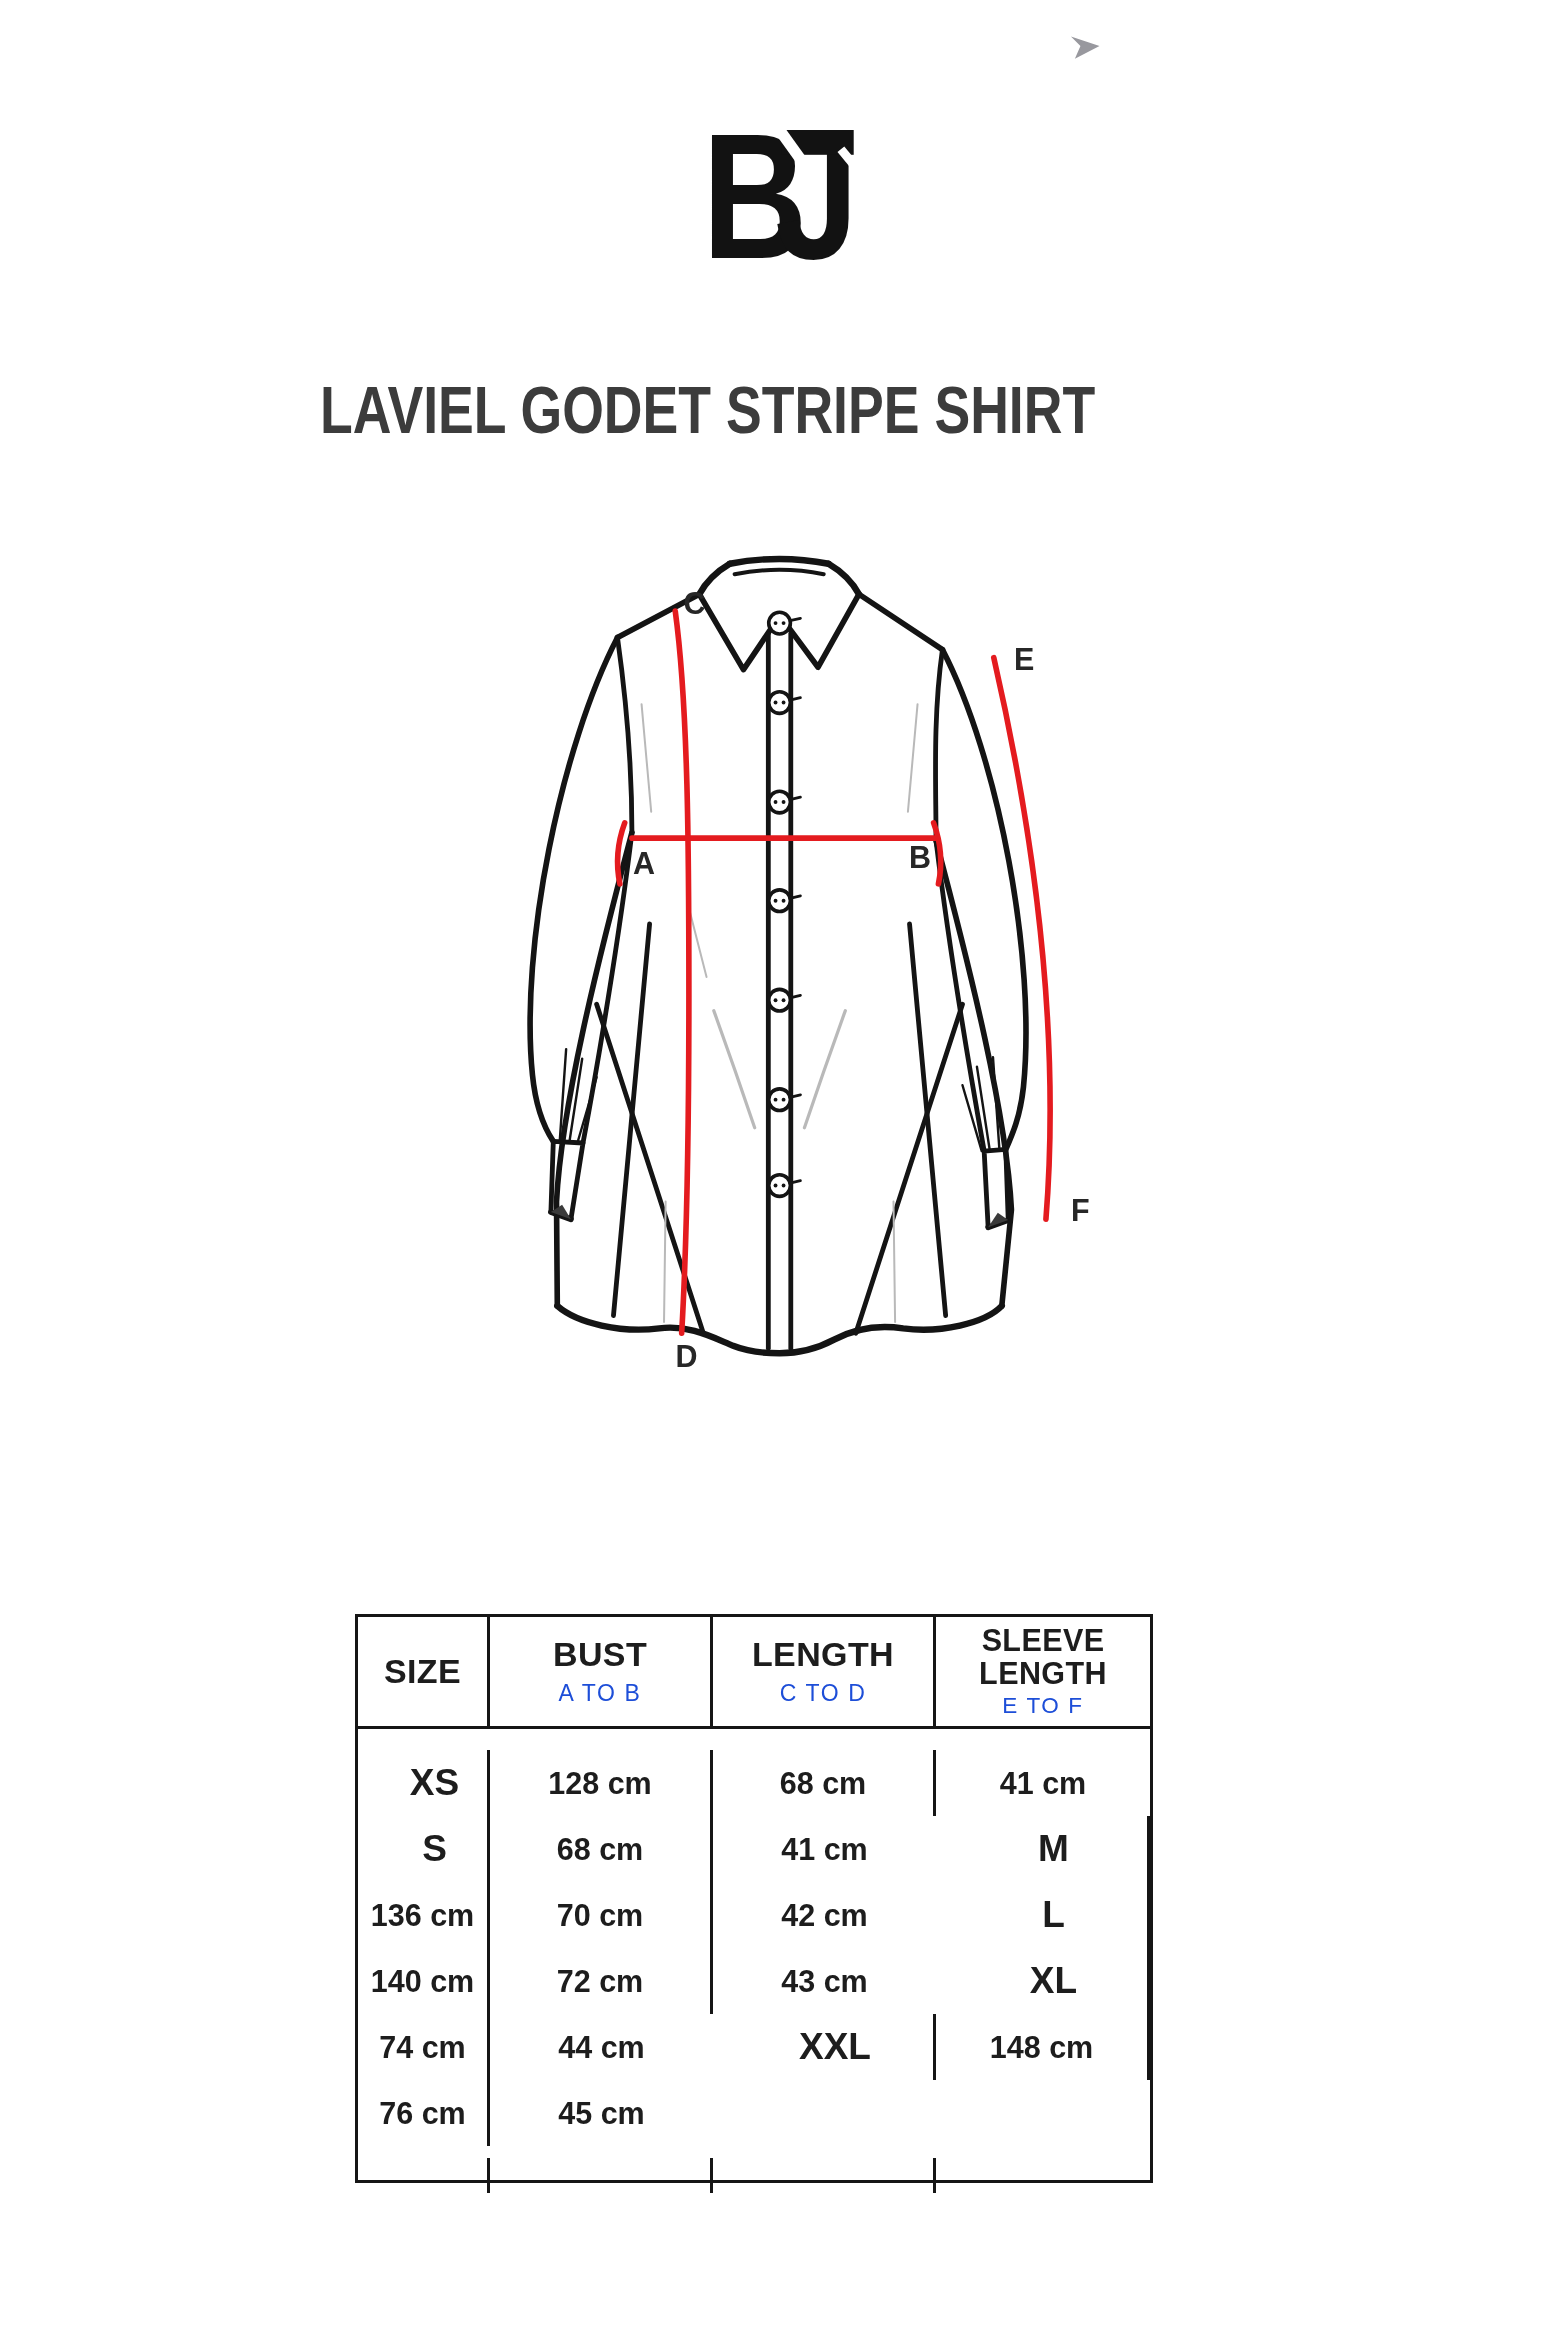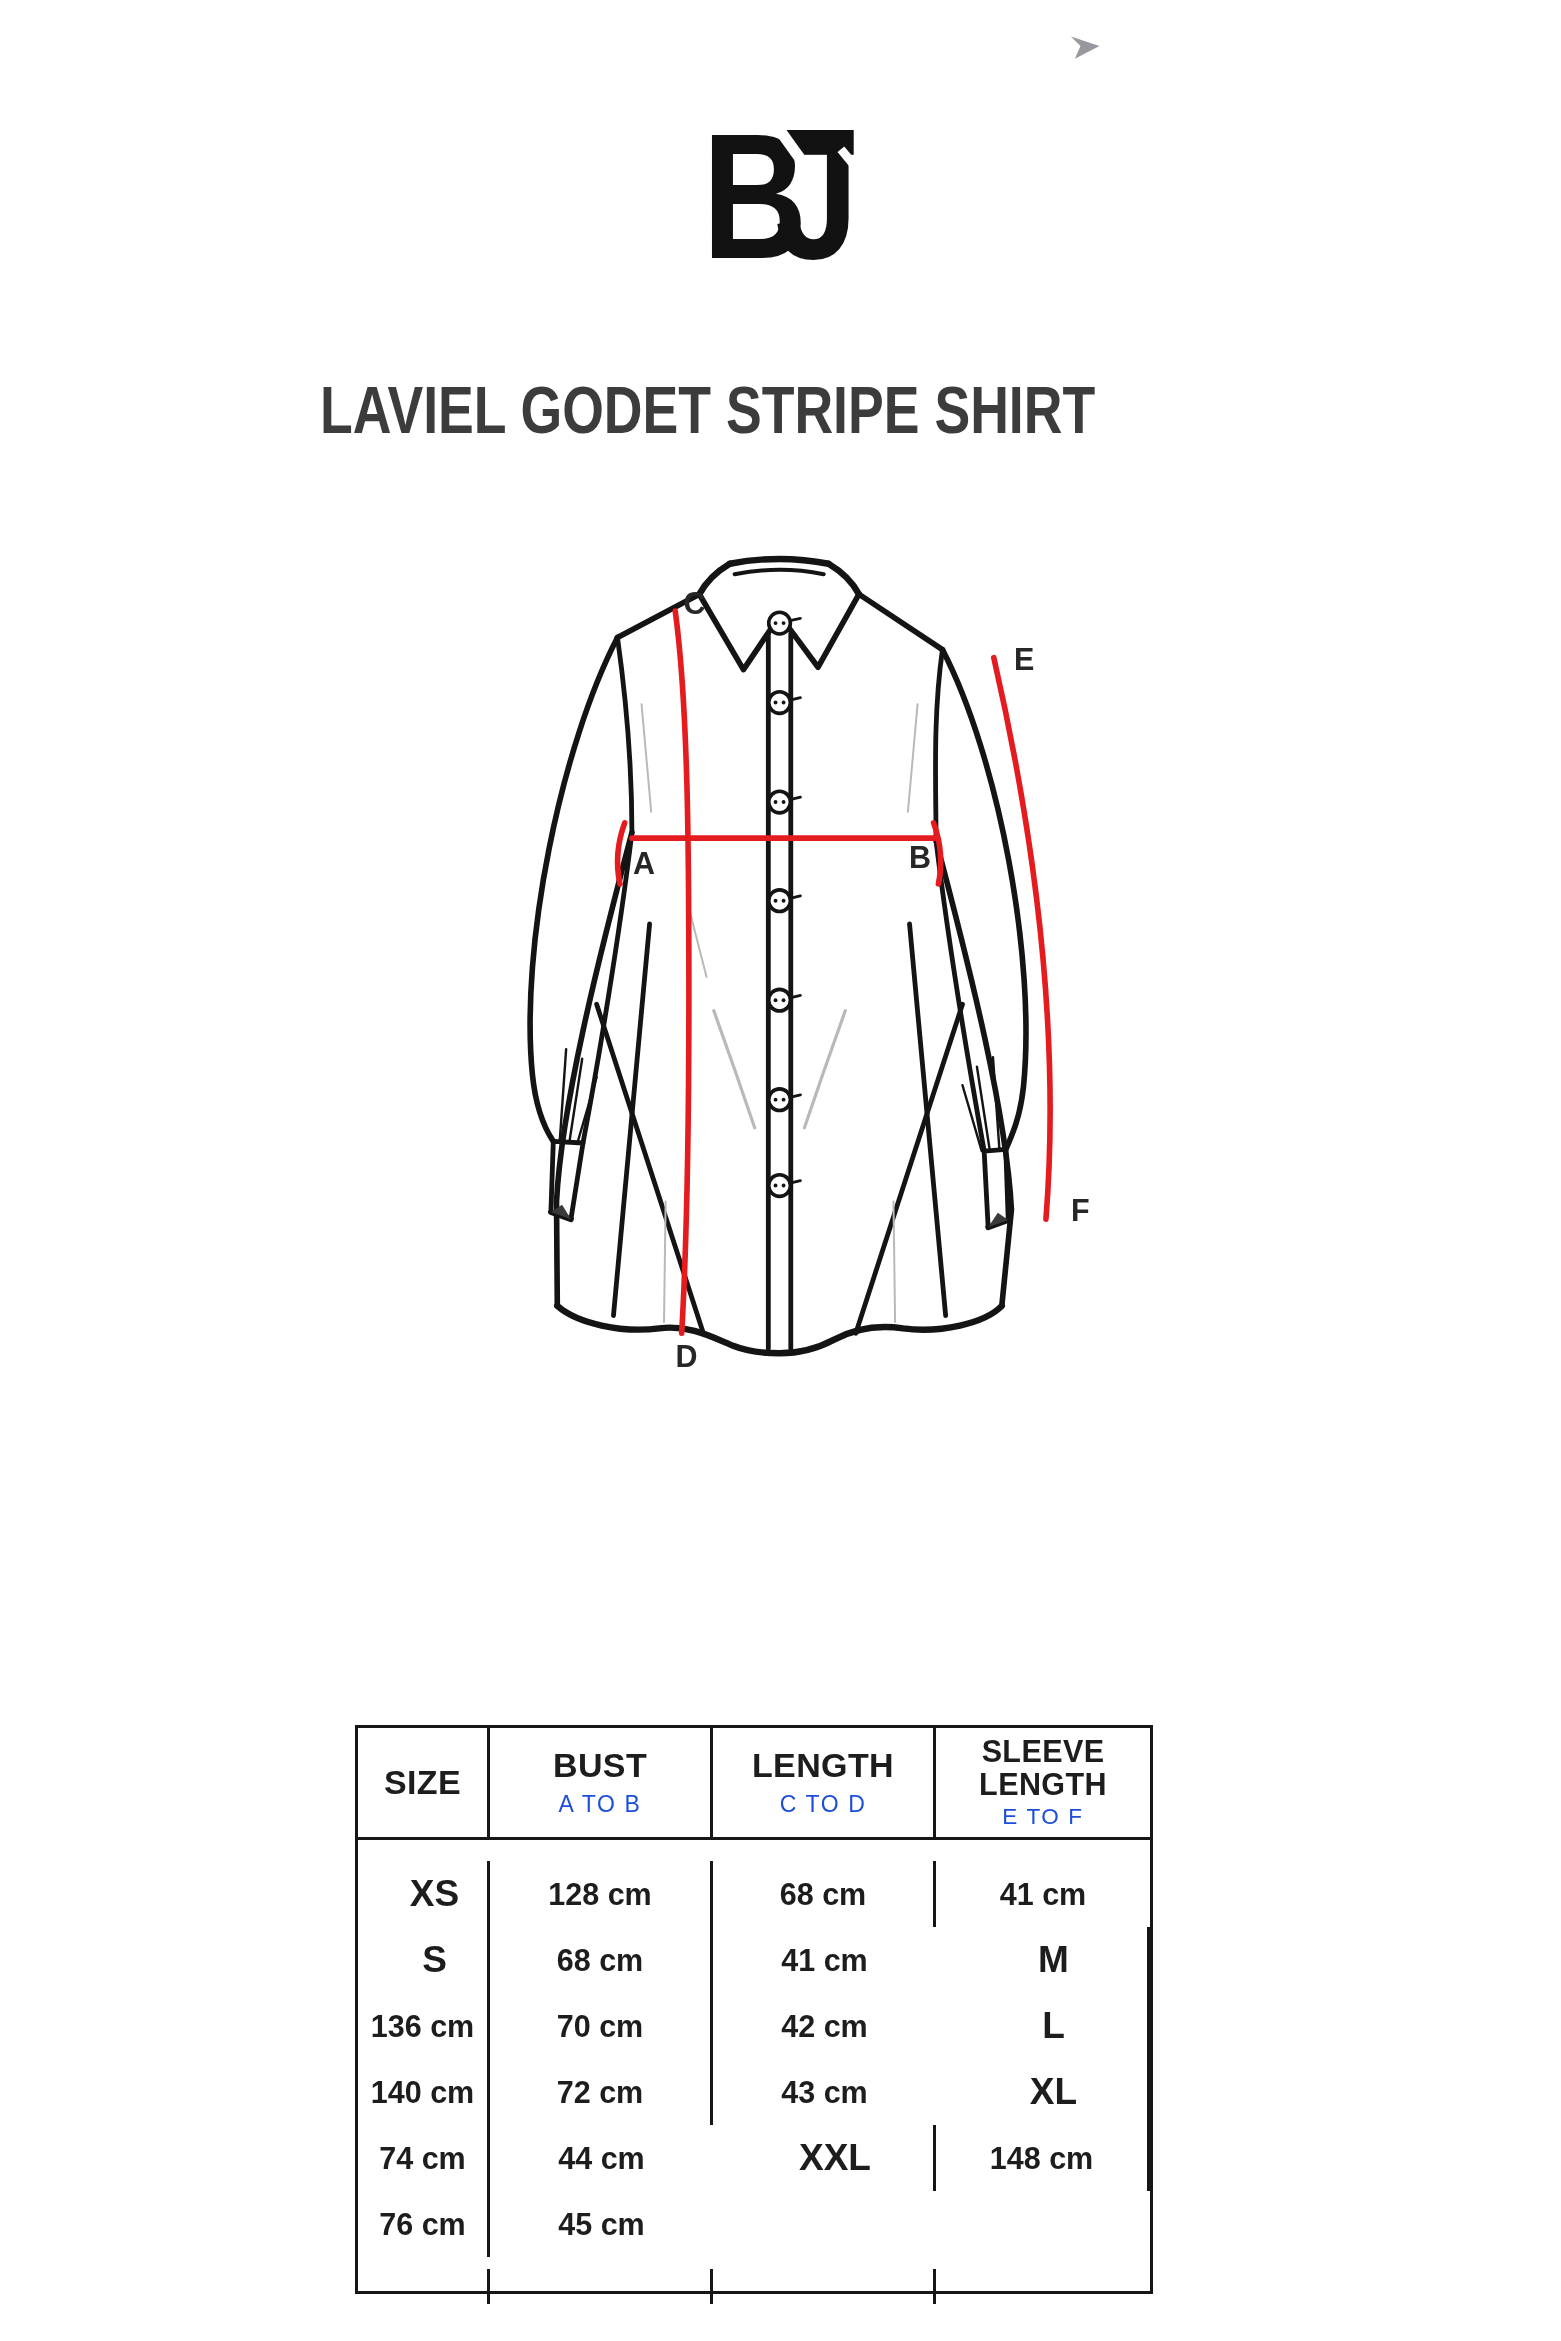--- a/index.html
+++ b/index.html
@@ -25,21 +25,21 @@
 
   
   #shirt-diagram{left:449px;top:513px;width:690px;height:899px;}
   #shirt-diagram text{
     font-family:"Liberation Sans",sans-serif;font-weight:bold;
     font-size:38px;fill:#272727;text-anchor:middle;
   }
 
   
   #size-chart{
-    left:355px;top:1725px;width:798px;height:569px;box-sizing:border-box;
+    left:355px;top:1614px;width:798px;height:569px;box-sizing:border-box;
     border:3.2px solid #161616;color:#1d1d1d;
   }
   .tbl-header{display:grid;grid-template-columns:132px 223px 223px auto;height:112px;box-sizing:border-box;}
   .tbl-header .hcell{
     box-sizing:border-box;border-bottom:3.2px solid #161616;
     display:flex;flex-direction:column;align-items:center;justify-content:center;
     text-align:center;
   }
   .hcell.c1,.hcell.c2,.hcell.c3{border-right:3.2px solid #161616;}
   .hmain{font-size:34px;font-weight:bold;line-height:1.08;letter-spacing:0.4px;}

